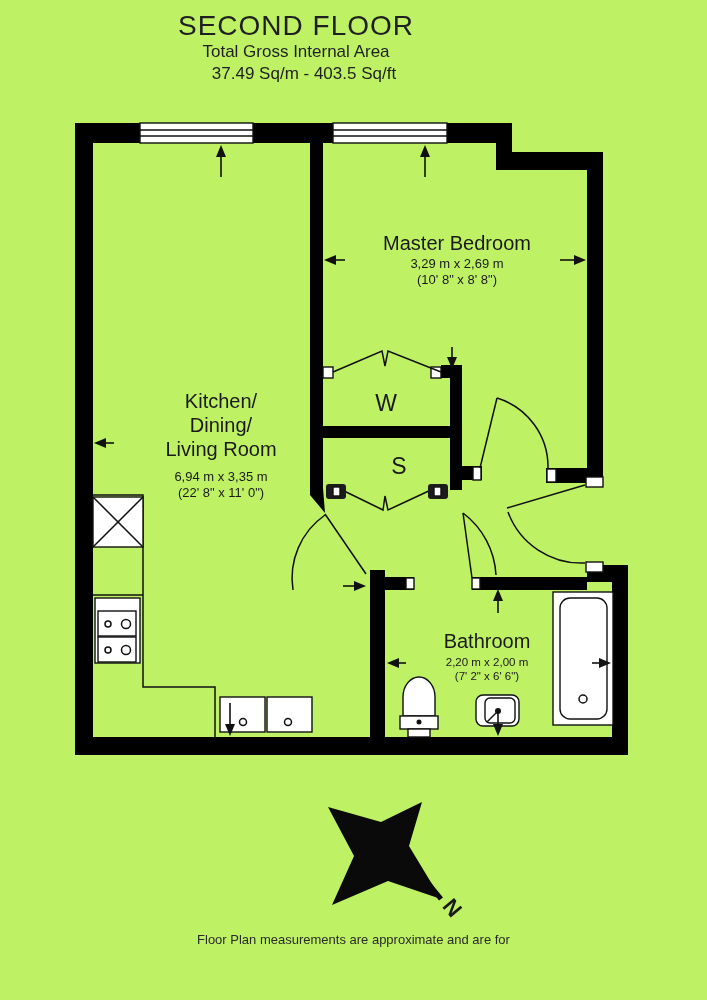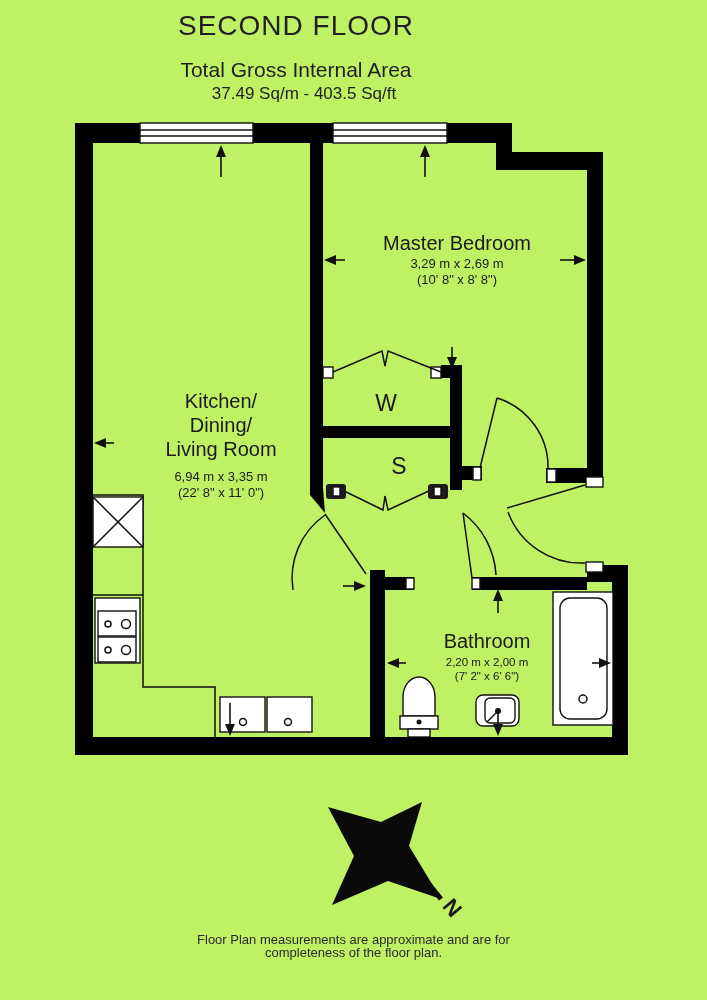--- a/index.html
+++ b/index.html
@@ -1,20 +1,20 @@
 <!DOCTYPE html>
 <html><head>
 <meta charset="utf-8">
 <style>
   html,body{margin:0;padding:0;background:#ffffff;}
   #page{position:relative;width:707px;height:1000px;background:#bef264;overflow:hidden;
         font-family:"Liberation Sans", sans-serif;color:#1a1a1a;}
   #header{position:absolute;left:0;top:0;width:592px;text-align:center;}
   #title{margin-top:10px;font-size:28px;letter-spacing:1px;color:#1f1f1f;}
-  #subtitle{margin-top:16px;font-size:21px;color:#1f1f1f;}
+  #subtitle{font-size:17px;color:#1f1f1f;}
   #area{margin-top:2px;font-size:17px;color:#1f1f1f;margin-left:16px;}
   #plan-svg{position:absolute;left:0;top:0;}
   #footer{position:absolute;left:0;top:933px;width:707px;text-align:center;
           font-size:13px;line-height:13px;color:#2a2a2a;}
   text{font-family:"Liberation Sans", sans-serif;fill:#1a1a1a;}
   .room-name{font-size:20px;}
   .room-dim{font-size:13px;}
   .room-dim-sm{font-size:11.5px;}
   .closet-label{font-size:23px;}
   .wall{fill:#000000;}
@@ -235,16 +235,15 @@
 
     <g>
       <polygon fill="#0a0a0a" points="328,807 381,822 422,802 409,846 441,899 388,881 332,905 354,856"></polygon>
       <line x1="420" y1="873" x2="441" y2="899" stroke="#0a0a0a" stroke-width="5"></line>
       <text x="452" y="915" font-size="22" font-weight="bold" text-anchor="middle" transform="rotate(50 452 908)">N</text>
     </g>
   </svg>
 
   <div id="footer">
     <div>Floor Plan measurements are approximate and are for</div>
-    <div>completeness of the floor plan.</div>
   </div>
 
 </div>
 
 </body></html>

